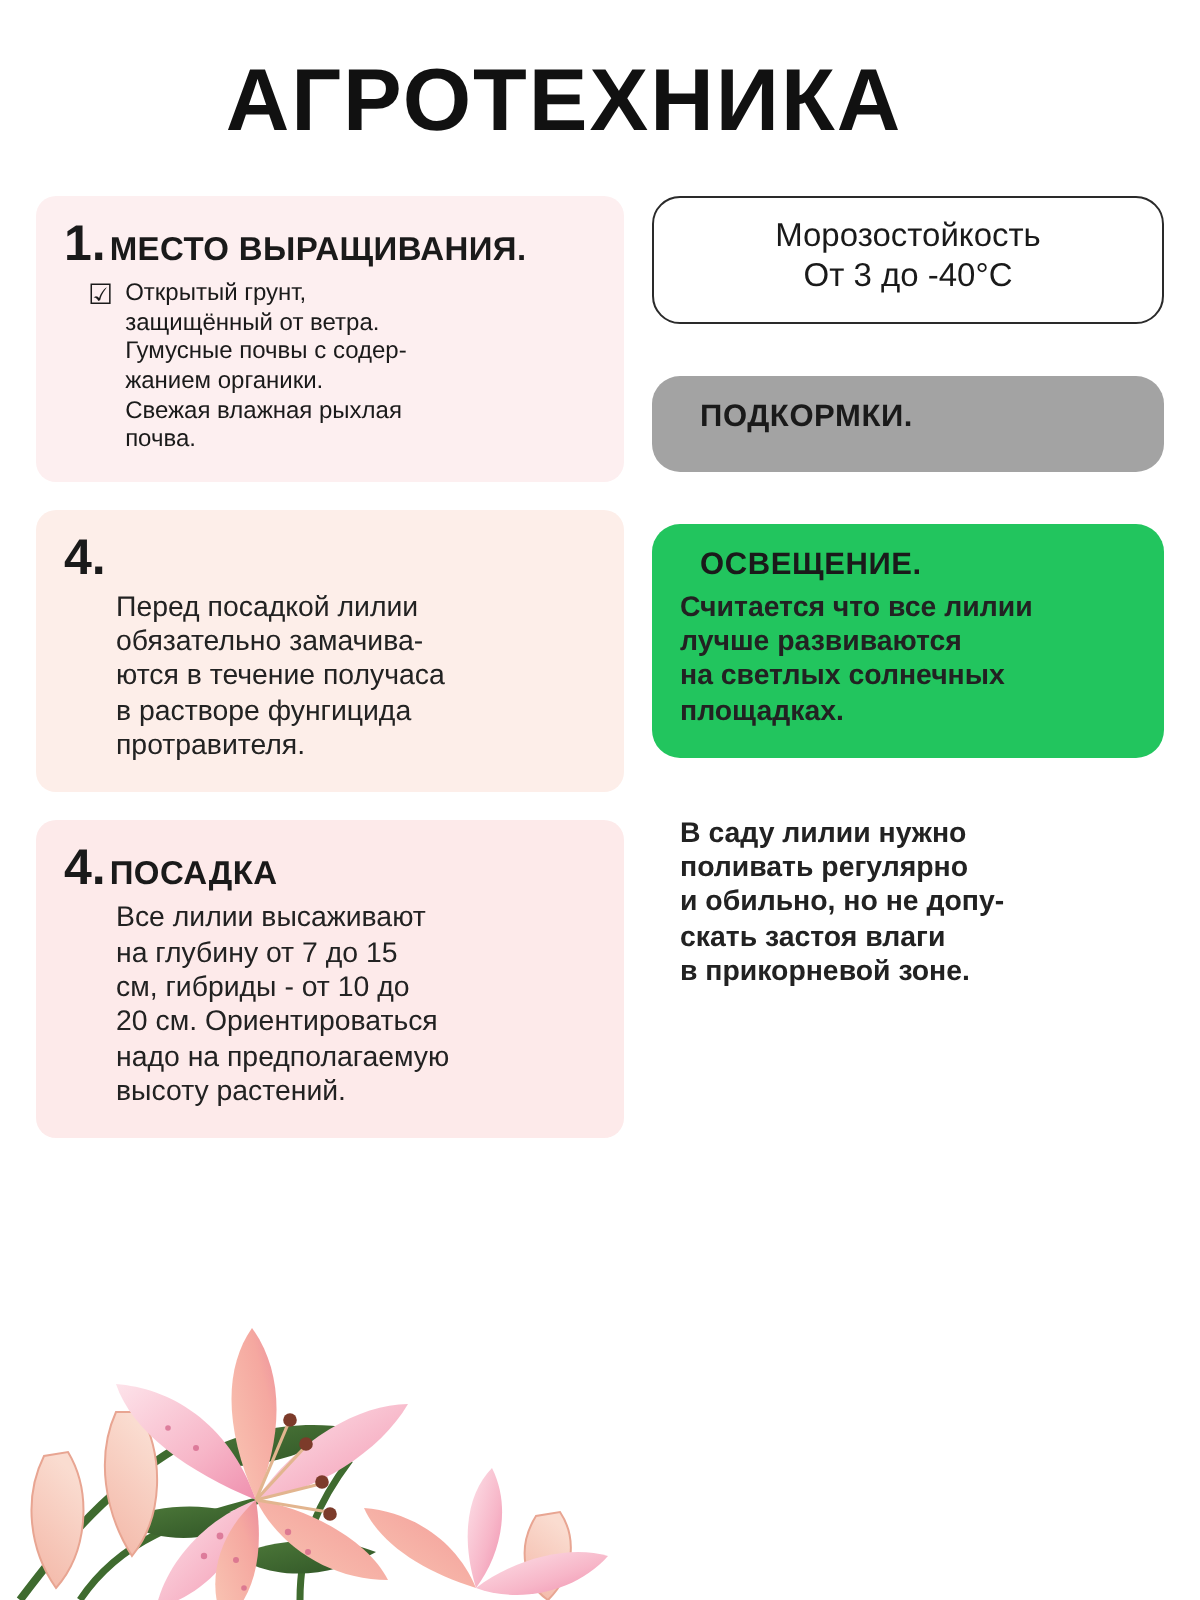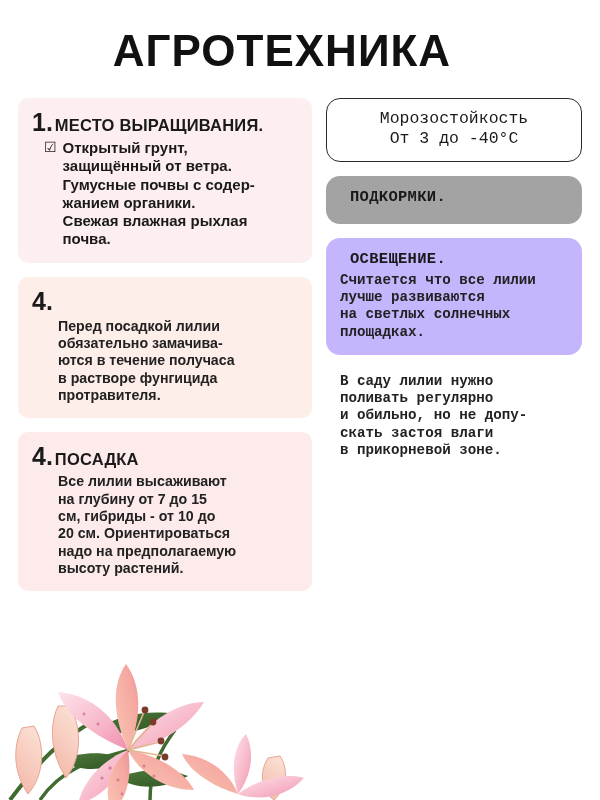--- a/index.html
+++ b/index.html
@@ -78,57 +78,56 @@
     font-weight: bold;
     letter-spacing: 0.2px;
     line-height: 1.1;
     text-align: right;
   }
   .lbody {
     font-size: 14.2px;
     line-height: 1.22;
     padding-left: 26px;
     white-space: pre-line;
-    font-weight: bold;
+    font-weight: normal;
     color: #222;
   }
   .check-row {
     display: flex;
     padding-left: 12px;
   }
   .check-box {
     font-size: 14px;
     margin-right: 6px;
     line-height: 1.25;
   }
   .check-text {
-    font-size: 15px;
+    font-size: 12px;
     line-height: 1.22;
     white-space: pre-line;
-    font-weight: bold;
+    font-weight: normal;
   }
 
   
   .rcard {
     border-radius: 14px;
     padding: 12px 14px 14px 14px;
-    margin-bottom: 14px;
+    margin-bottom: 26px;
     box-sizing: border-box;
-    font-family: Liberation Mono, monospace;
   }
   .rcard.outline {
     border: 1.5px solid #2a2a2a;
     text-align: center;
     padding: 10px 12px 12px 12px;
   }
   .rcard.blue {
     background: #a3a3a3;
   }
   .rcard.yellow {
-    background: #c4b5fd;
+    background: #22c55e;
   }
   .rcard.plain {
     background: #ffffff;
     padding-top: 4px;
   }
   .frost-l1 {
     font-size: 16.5px;
     line-height: 1.2;
     white-space: pre-line;
   }

